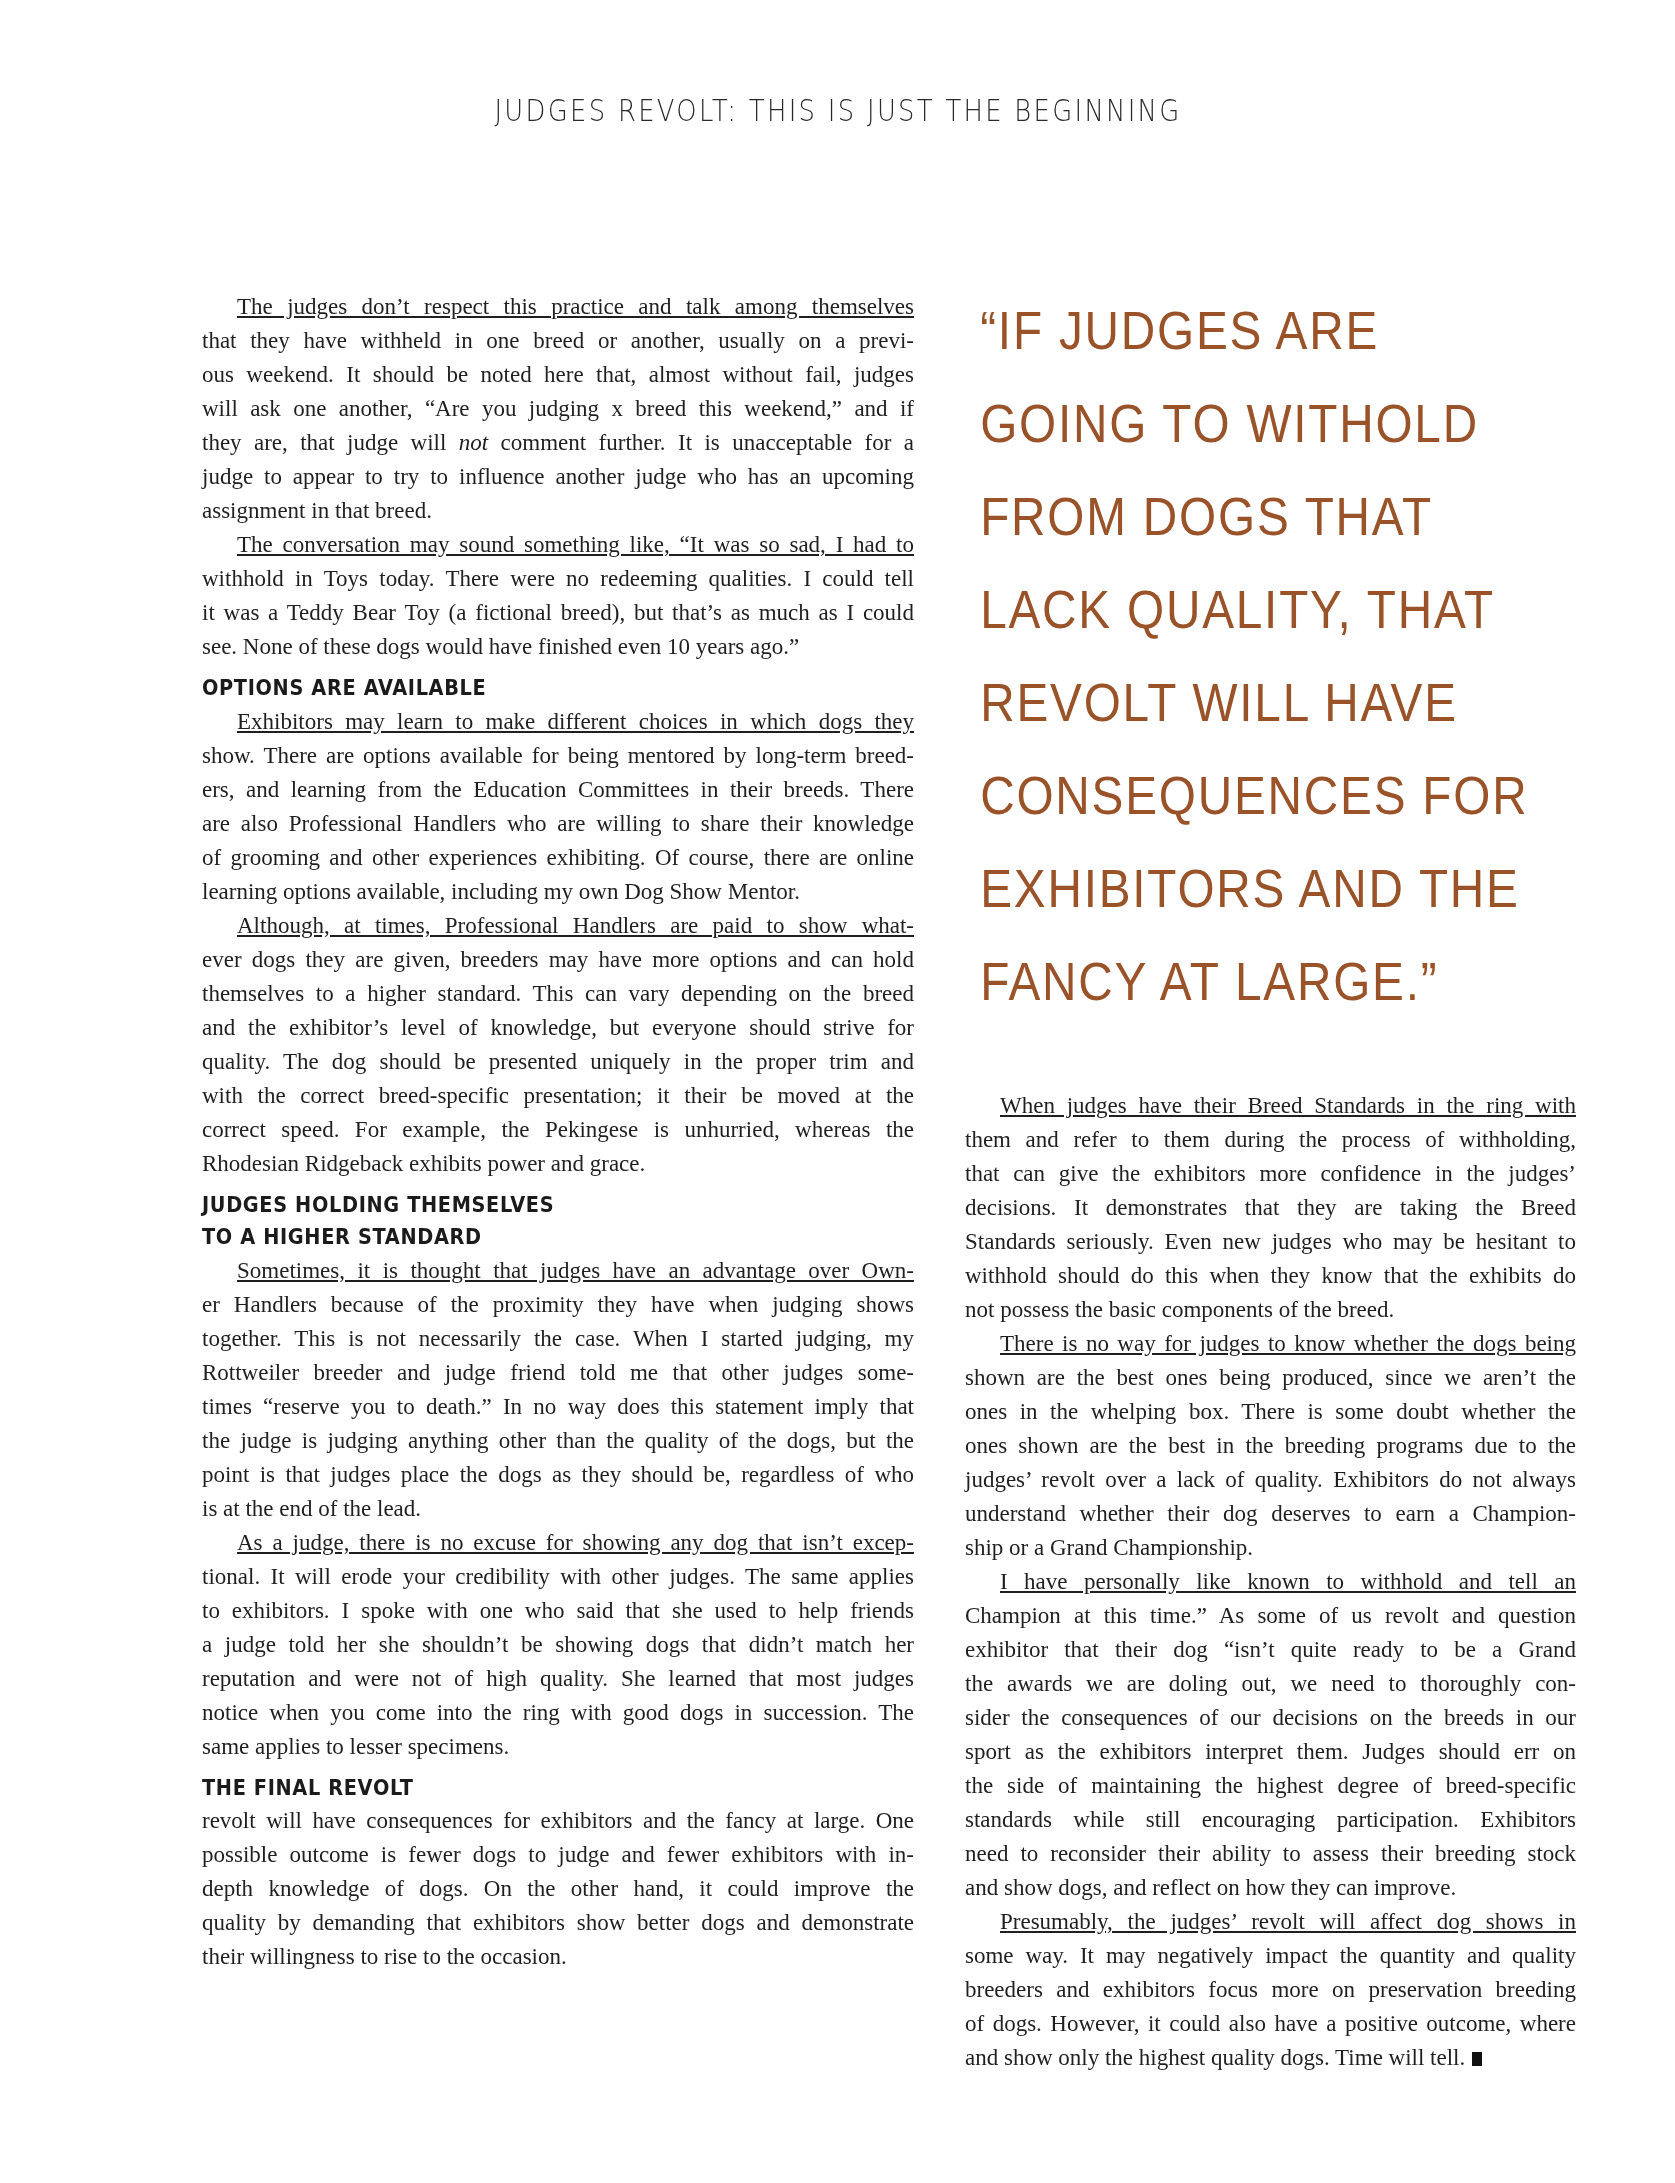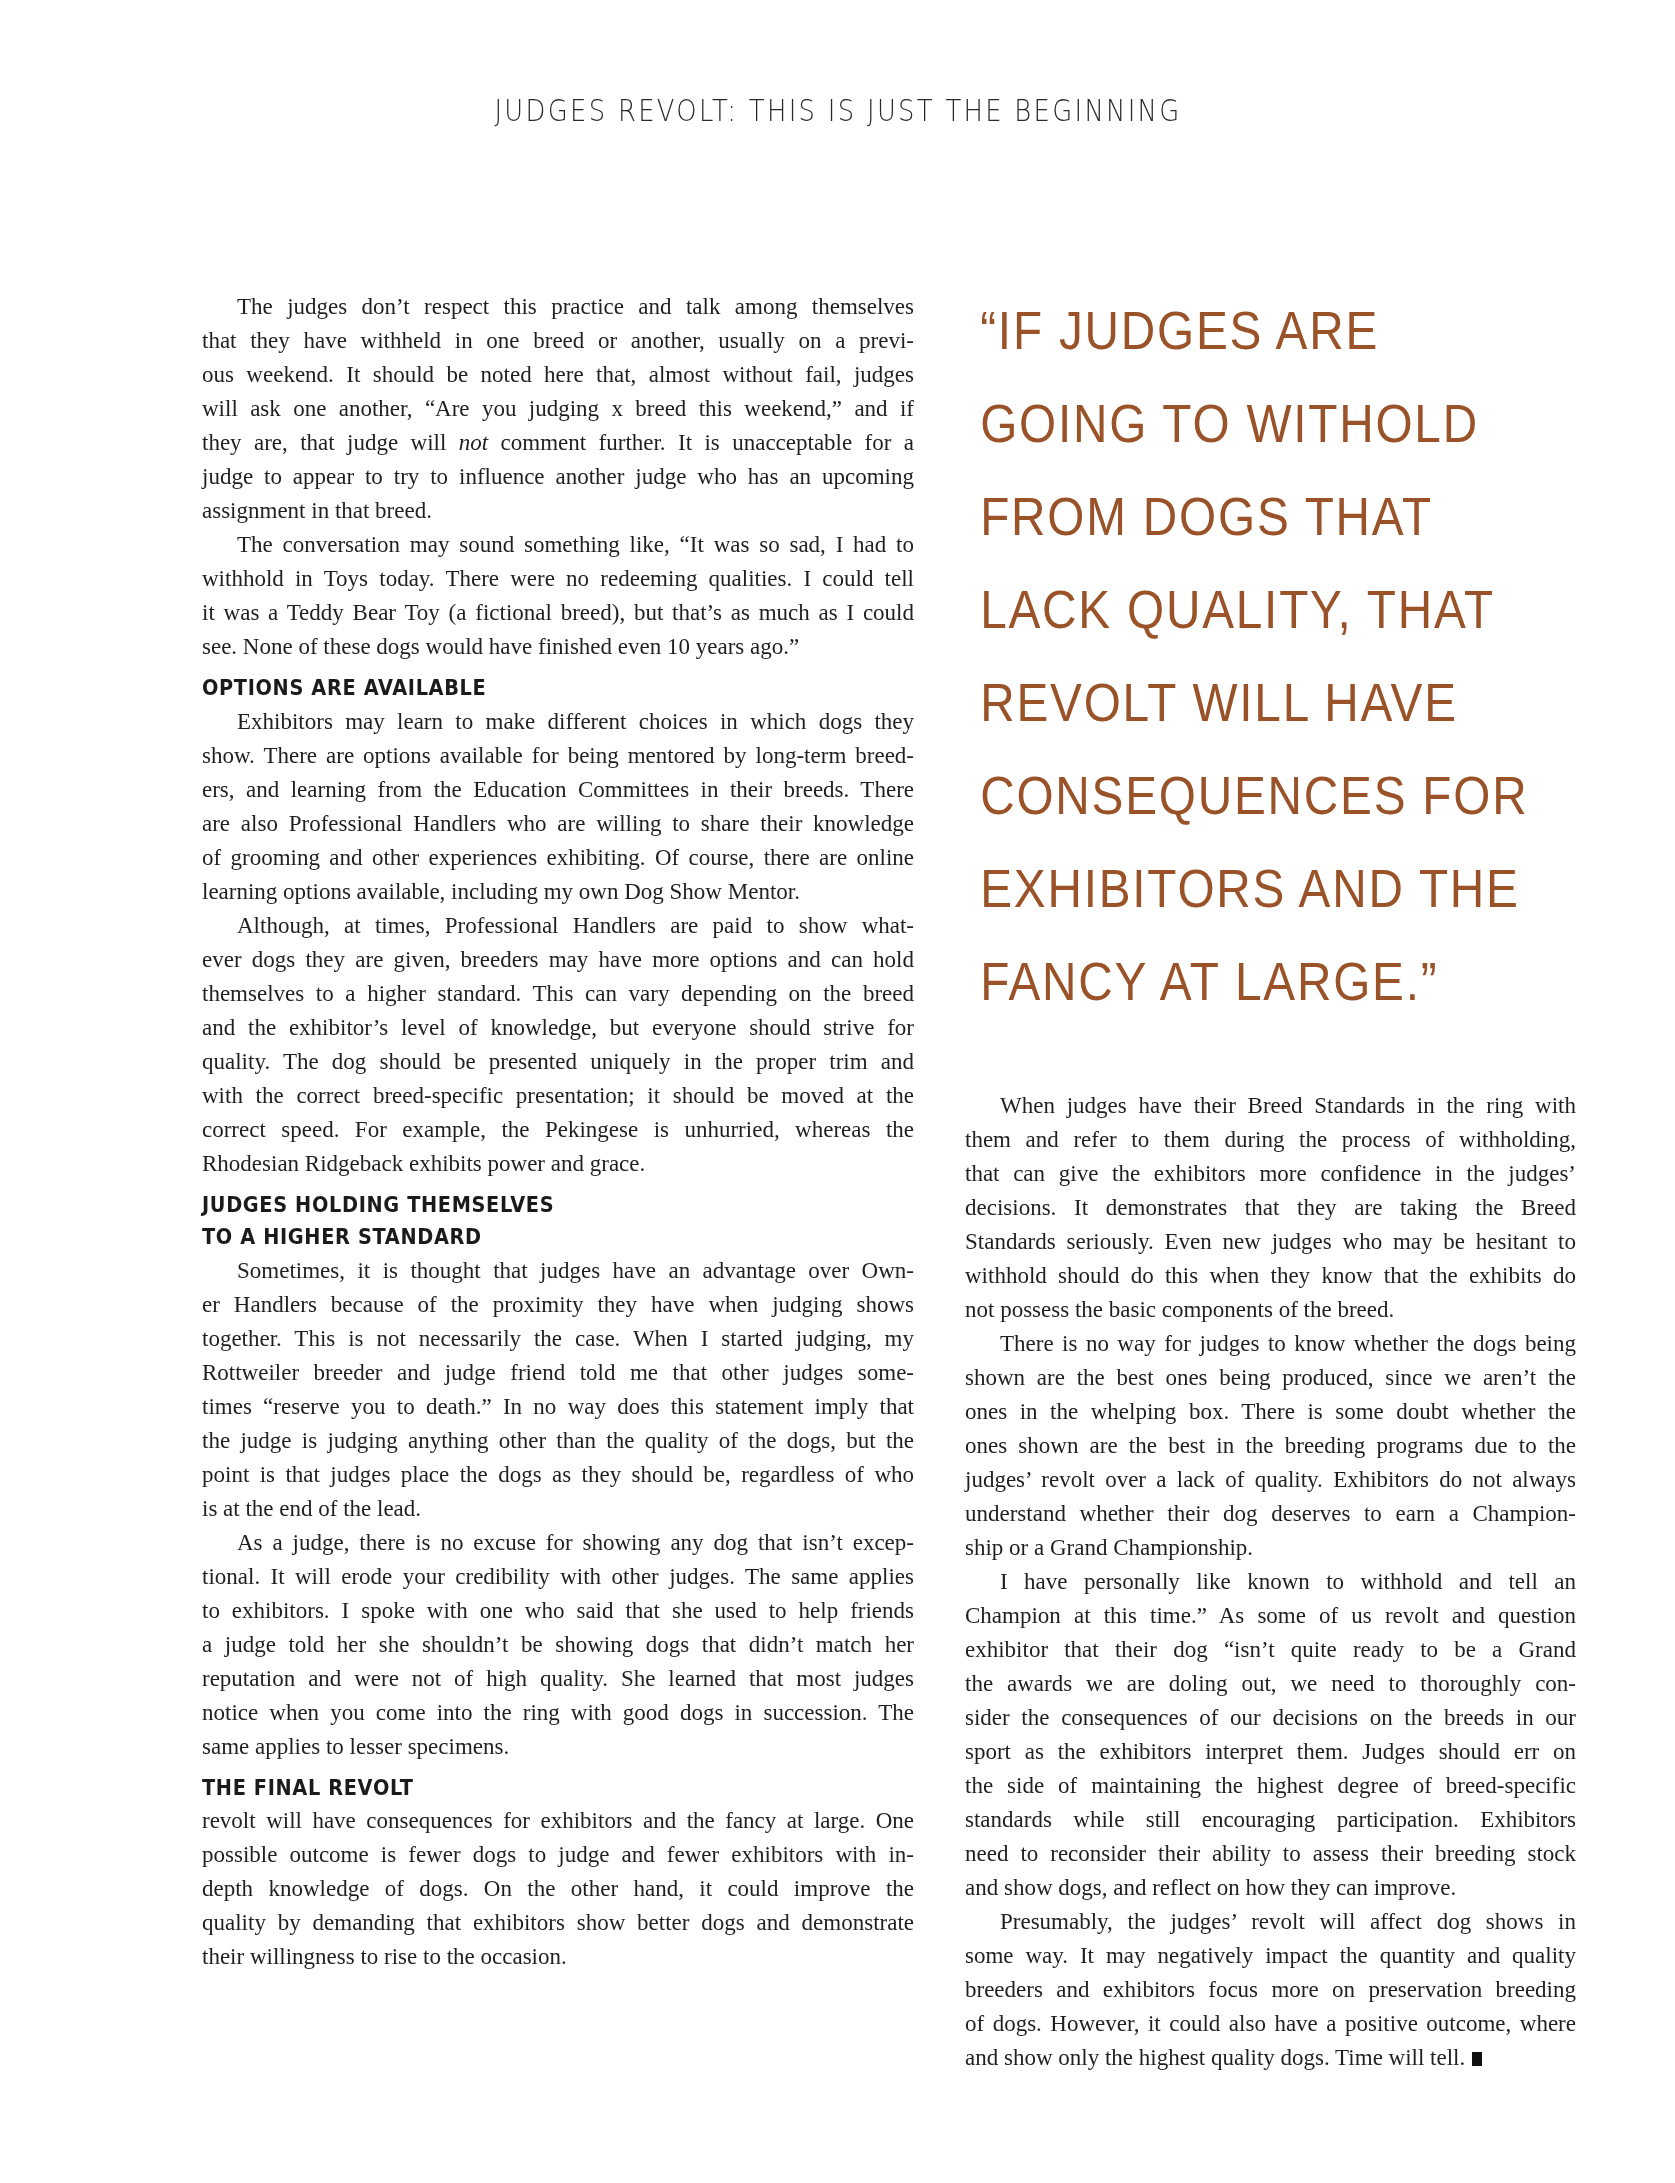--- a/index.html
+++ b/index.html
@@ -10,21 +10,21 @@
     letter-spacing: 2.7px; color: #2a2a2a; transform: scaleX(0.86); transform-origin: center;
   }
   .col { position: absolute; font-family: "Liberation Serif", serif; color: #1f1f1f; }
   .col-left { left: 202px; top: 290px; width: 712px; }
   .col-right { left: 965px; top: 1089px; width: 611px; }
   .ln {
     display: block; height: 34px; line-height: 34px; font-size: 23px;
     text-align: justify; text-align-last: justify; white-space: nowrap; overflow: visible;
   }
   .ln.last { text-align-last: left; }
-  .ln.ind { text-indent: 35px; }
+  .ln.ind { text-indent: 35px; text-decoration: underline; }
   .hd {
     display: block; font-family: "DejaVu Sans", sans-serif; font-weight: bold;
     font-size: 21px; letter-spacing: 0.7px; color: #1b1b1b; height: 32.5px; line-height: 32.5px;
     transform: scaleX(0.92); transform-origin: left;
   }
   .hd-gap { height: 8.1px; }
   .pull-quote {
     position: absolute; left: 948px; top: 284px; width: 643px; text-align: left;
     font-family: Liberation Sans, sans-serif; color: #9a5228;
   }
@@ -65,21 +65,21 @@
     <span class="ln">are also Professional Handlers who are willing to share their knowledge</span>
     <span class="ln">of grooming and other experiences exhibiting. Of course, there are online</span>
     <span class="ln last">learning options available, including my own Dog Show Mentor.</span>
   </div>
   <div>
     <span class="ln ind">Although, at times, Professional Handlers are paid to show what-</span>
     <span class="ln">ever dogs they are given, breeders may have more options and can hold</span>
     <span class="ln">themselves to a higher standard. This can vary depending on the breed</span>
     <span class="ln">and the exhibitor’s level of knowledge, but everyone should strive for</span>
     <span class="ln">quality. The dog should be presented uniquely in the proper trim and</span>
-    <span class="ln">with the correct breed-specific presentation; it should be moved at the</span>
+    <span class="ln">with the correct breed-specific presentation; it their be moved at the</span>
     <span class="ln">correct speed. For example, the Pekingese is unhurried, whereas the</span>
     <span class="ln last">Rhodesian Ridgeback exhibits power and grace.</span>
   </div>
   <div class="hd-gap"></div>
   <span class="hd">JUDGES HOLDING THEMSELVES</span>
   <span class="hd">TO A HIGHER STANDARD</span>
   <div>
     <span class="ln ind">Sometimes, it is thought that judges have an advantage over Own-</span>
     <span class="ln">er Handlers because of the proximity they have when judging shows</span>
     <span class="ln">together. This is not necessarily the case. When I started judging, my</span>

